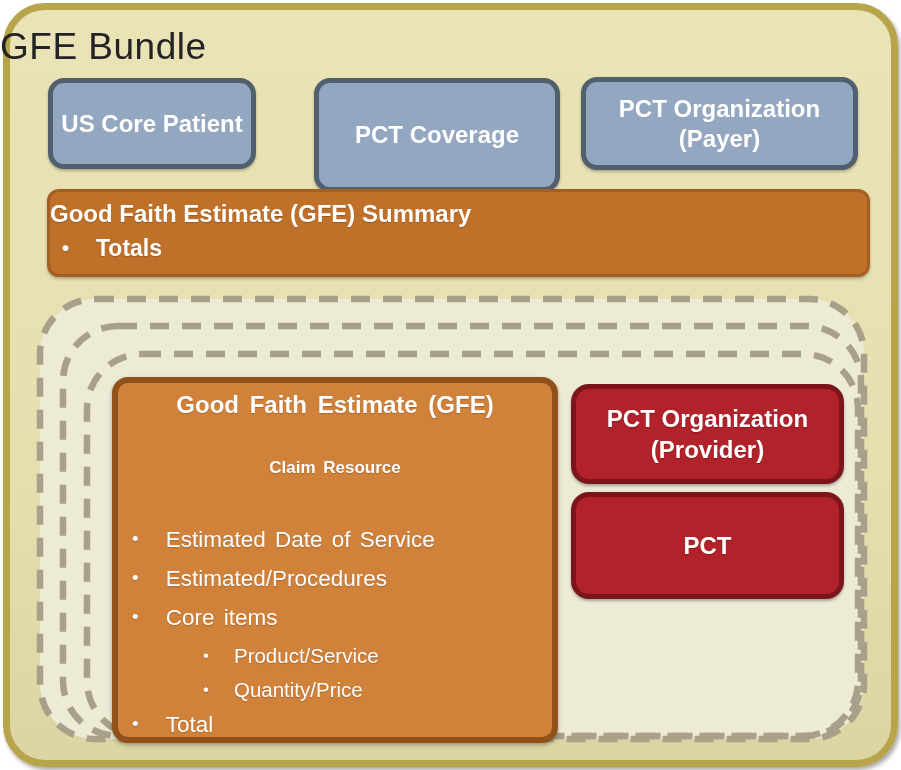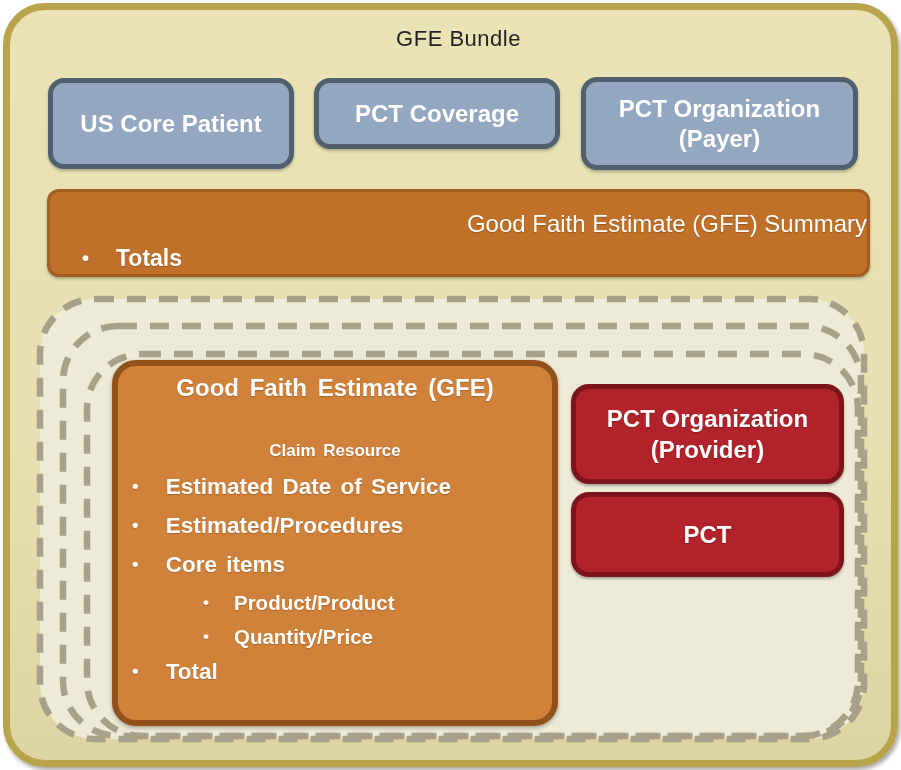--- a/index.html
+++ b/index.html
@@ -8,79 +8,79 @@
     font-family:"Liberation Sans", sans-serif;background:#ffffff;
   }
   
   .bundle-box{
     position:absolute;left:3px;top:3px;width:881px;height:750px;
     background:linear-gradient(#eae3b6,#e6dfb0 60%,#dcd4a2);
     border:7px solid #b7a44b;border-radius:42px;
     box-shadow:2px 3px 4px rgba(0,0,0,0.35);
   }
   .bundle-title{
-    position:absolute;left:16px;right:0;top:26px;text-align:center;
-    font-size:22px;color:#232326;letter-spacing:0.5px;
+    position:absolute;left:0;right:0;top:26px;text-align:left;
+    font-size:37px;color:#232326;letter-spacing:0.5px;
   }
   
   .res-blue{
     position:absolute;display:flex;flex-direction:column;align-items:center;justify-content:center;
     background:#94a7c0;border:5px solid #51606e;border-radius:16px;
     color:#ffffff;font-weight:bold;font-size:24px;line-height:1.25;text-align:center;
     box-shadow:0 2px 3px rgba(0,0,0,0.25);box-sizing:border-box;
   }
-  .blue-1{left:48px;top:78px;width:246px;height:91px;}
-  .blue-2{left:314px;top:78px;width:246px;height:71px;}
+  .blue-1{left:48px;top:78px;width:208px;height:91px;}
+  .blue-2{left:314px;top:78px;width:246px;height:114px;}
   .blue-3{left:581px;top:77px;width:277px;height:93px;}
   .sub-italic{}
   
   .banner{
     position:absolute;left:47px;top:189px;width:823px;height:88px;
     background:#bf7029;border:3px solid #a35f22;border-radius:12px;
     box-sizing:border-box;color:#ffffff;
     box-shadow:0 2px 3px rgba(0,0,0,0.25);
   }
   .banner-title{
-    margin-top:18px;text-align:right;font-weight:normal;font-size:24px;
+    margin-top:8px;text-align:left;font-weight:bold;font-size:24px;
     text-shadow:0 1px 1px rgba(0,0,0,0.2);
   }
   .banner-bullet{
-    margin-top:7px;padding-left:32px;display:flex;align-items:center;
+    margin-top:7px;padding-left:12px;display:flex;align-items:center;
     font-weight:bold;font-size:23px;text-shadow:0 1px 1px rgba(0,0,0,0.2);
   }
   .banner-bullet::before{content:"\2022";font-size:20px;margin-right:27px;}
   
   .stack-svg{position:absolute;left:0;top:0;}
   
   .claim-box{
-    position:absolute;left:112px;top:360px;width:446px;height:366px;
-    background:#d0813a;border:6px solid #91511b;border-radius:24px;
+    position:absolute;left:112px;top:377px;width:446px;height:366px;
+    background:#d0813a;border:6px solid #91511b;border-radius:16px;
     box-sizing:border-box;color:#ffffff;
     box-shadow:0 2px 4px rgba(0,0,0,0.3);
   }
   .claim-title{padding-top:7px;text-align:center;font-weight:bold;
     text-shadow:0 1px 1px rgba(0,0,0,0.2);}
   .claim-title .t1,.claim-title .t2{font-size:24px;line-height:30px;word-spacing:4px;}
   .claim-title .t3{font-size:17px;line-height:22px;word-spacing:3px;margin-top:37px;}
-  .claim-list{margin-top:12px;font-weight:bold;text-shadow:0 1px 1px rgba(0,0,0,0.2);}
+  .claim-list{margin-top:48px;font-weight:normal;text-shadow:0 1px 1px rgba(0,0,0,0.2);}
   .c-row{display:flex;align-items:baseline;padding-left:14px;font-size:22.5px;
     height:39px;word-spacing:3px;}
   .c-row::before{content:"\2022";font-size:19px;margin-right:27px;position:relative;top:-2px;}
   .c-sub{display:flex;align-items:baseline;padding-left:85px;font-size:20.5px;height:34px;}
   .c-sub::before{content:"\2022";font-size:17px;margin-right:25px;position:relative;top:-2px;}
   
   .res-red{
     position:absolute;display:flex;flex-direction:column;align-items:center;justify-content:center;
     background:#b2222a;border:5px solid #7c151b;border-radius:18px;
     color:#ffffff;font-weight:bold;font-size:24px;line-height:1.3;text-align:center;
     box-shadow:0 2px 3px rgba(0,0,0,0.3);box-sizing:border-box;
     text-shadow:0 1px 1px rgba(0,0,0,0.25);
   }
   .red-1{left:571px;top:384px;width:273px;height:100px;}
-  .red-2{left:571px;top:492px;width:273px;height:85px;}
+  .red-2{left:571px;top:492px;width:273px;height:107px;}
 </style>
 </head>
 <body>
 
 <div class="canvas">
 
   <div class="bundle-box"></div>
 
   <div class="bundle-title">GFE Bundle</div>
 
@@ -108,21 +108,21 @@
 
   <div class="claim-box">
     <div class="claim-title">
       <div class="t1">Good Faith Estimate (GFE)</div>
       <div class="t3">Claim Resource</div>
     </div>
     <div class="claim-list">
       <div class="c-row">Estimated Date of Service</div>
       <div class="c-row">Estimated/Procedures</div>
       <div class="c-row">Core items</div>
-      <div class="c-sub">Product/Product</div>
+      <div class="c-sub">Product/Service</div>
       <div class="c-sub">Quantity/Price</div>
       <div class="c-row">Total</div>
     </div>
   </div>
 
   <div class="res-red red-1">
     <span>PCT Organization</span>
     <span class="sub-italic">(Provider)</span>
   </div>
   <div class="res-red red-2">

